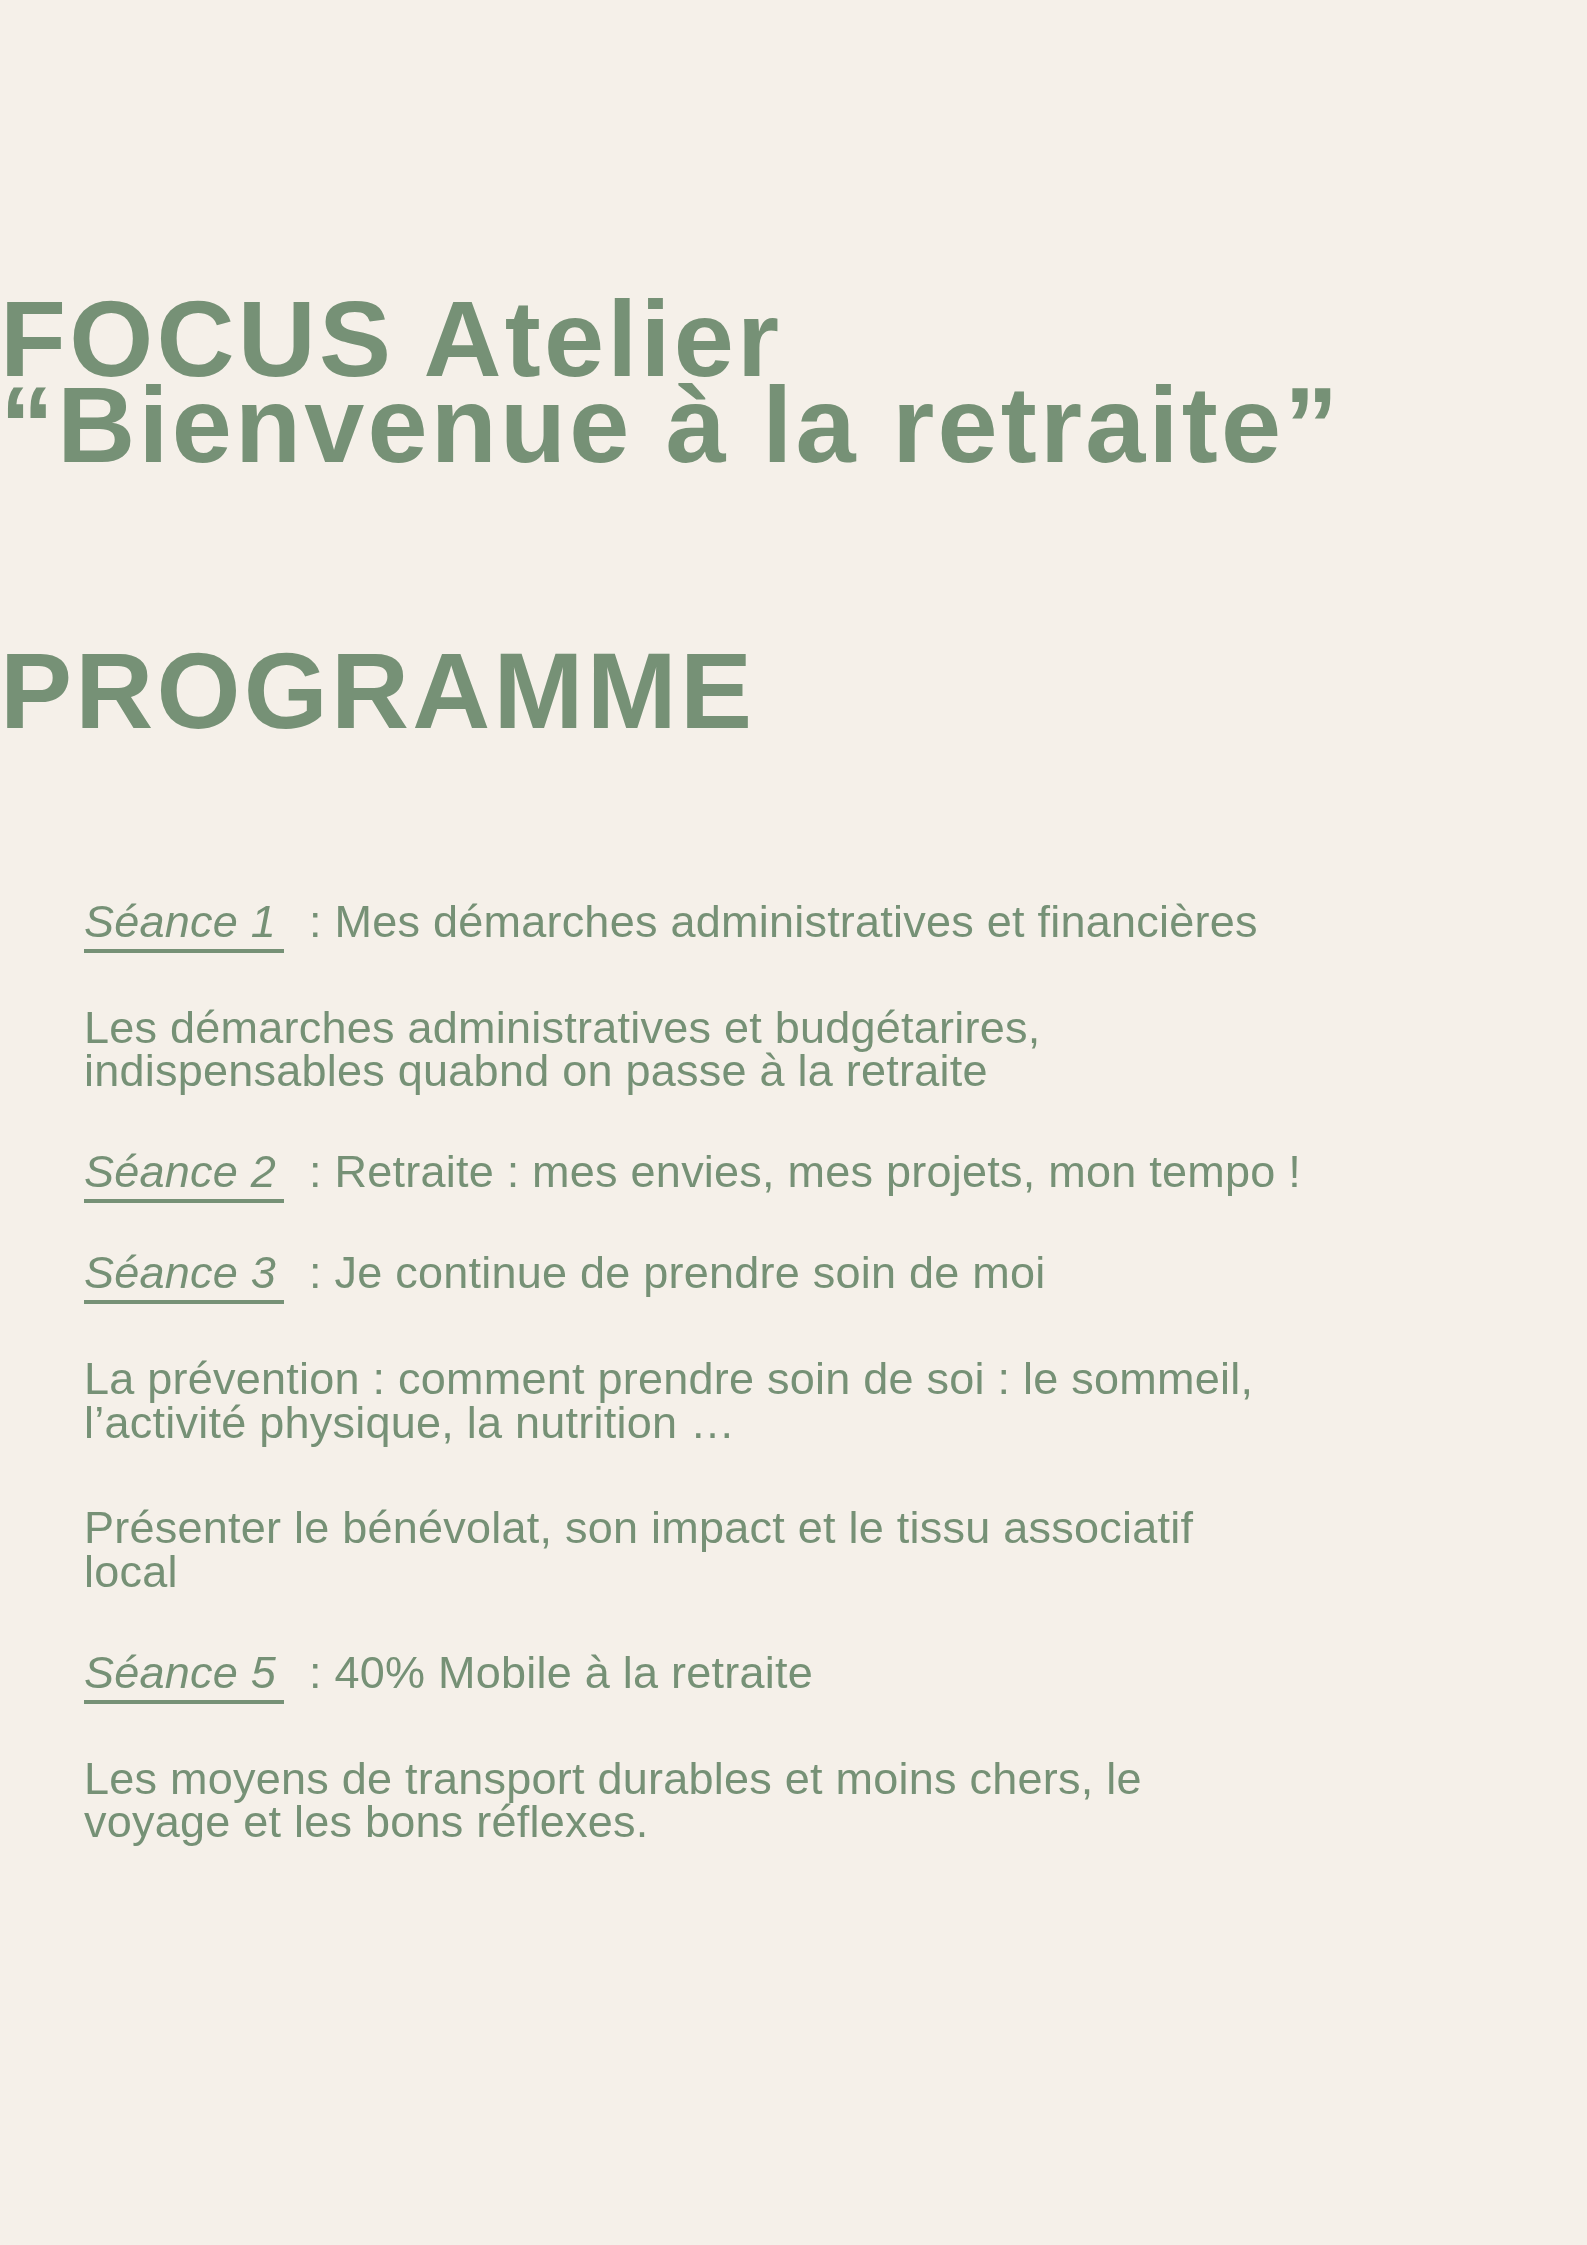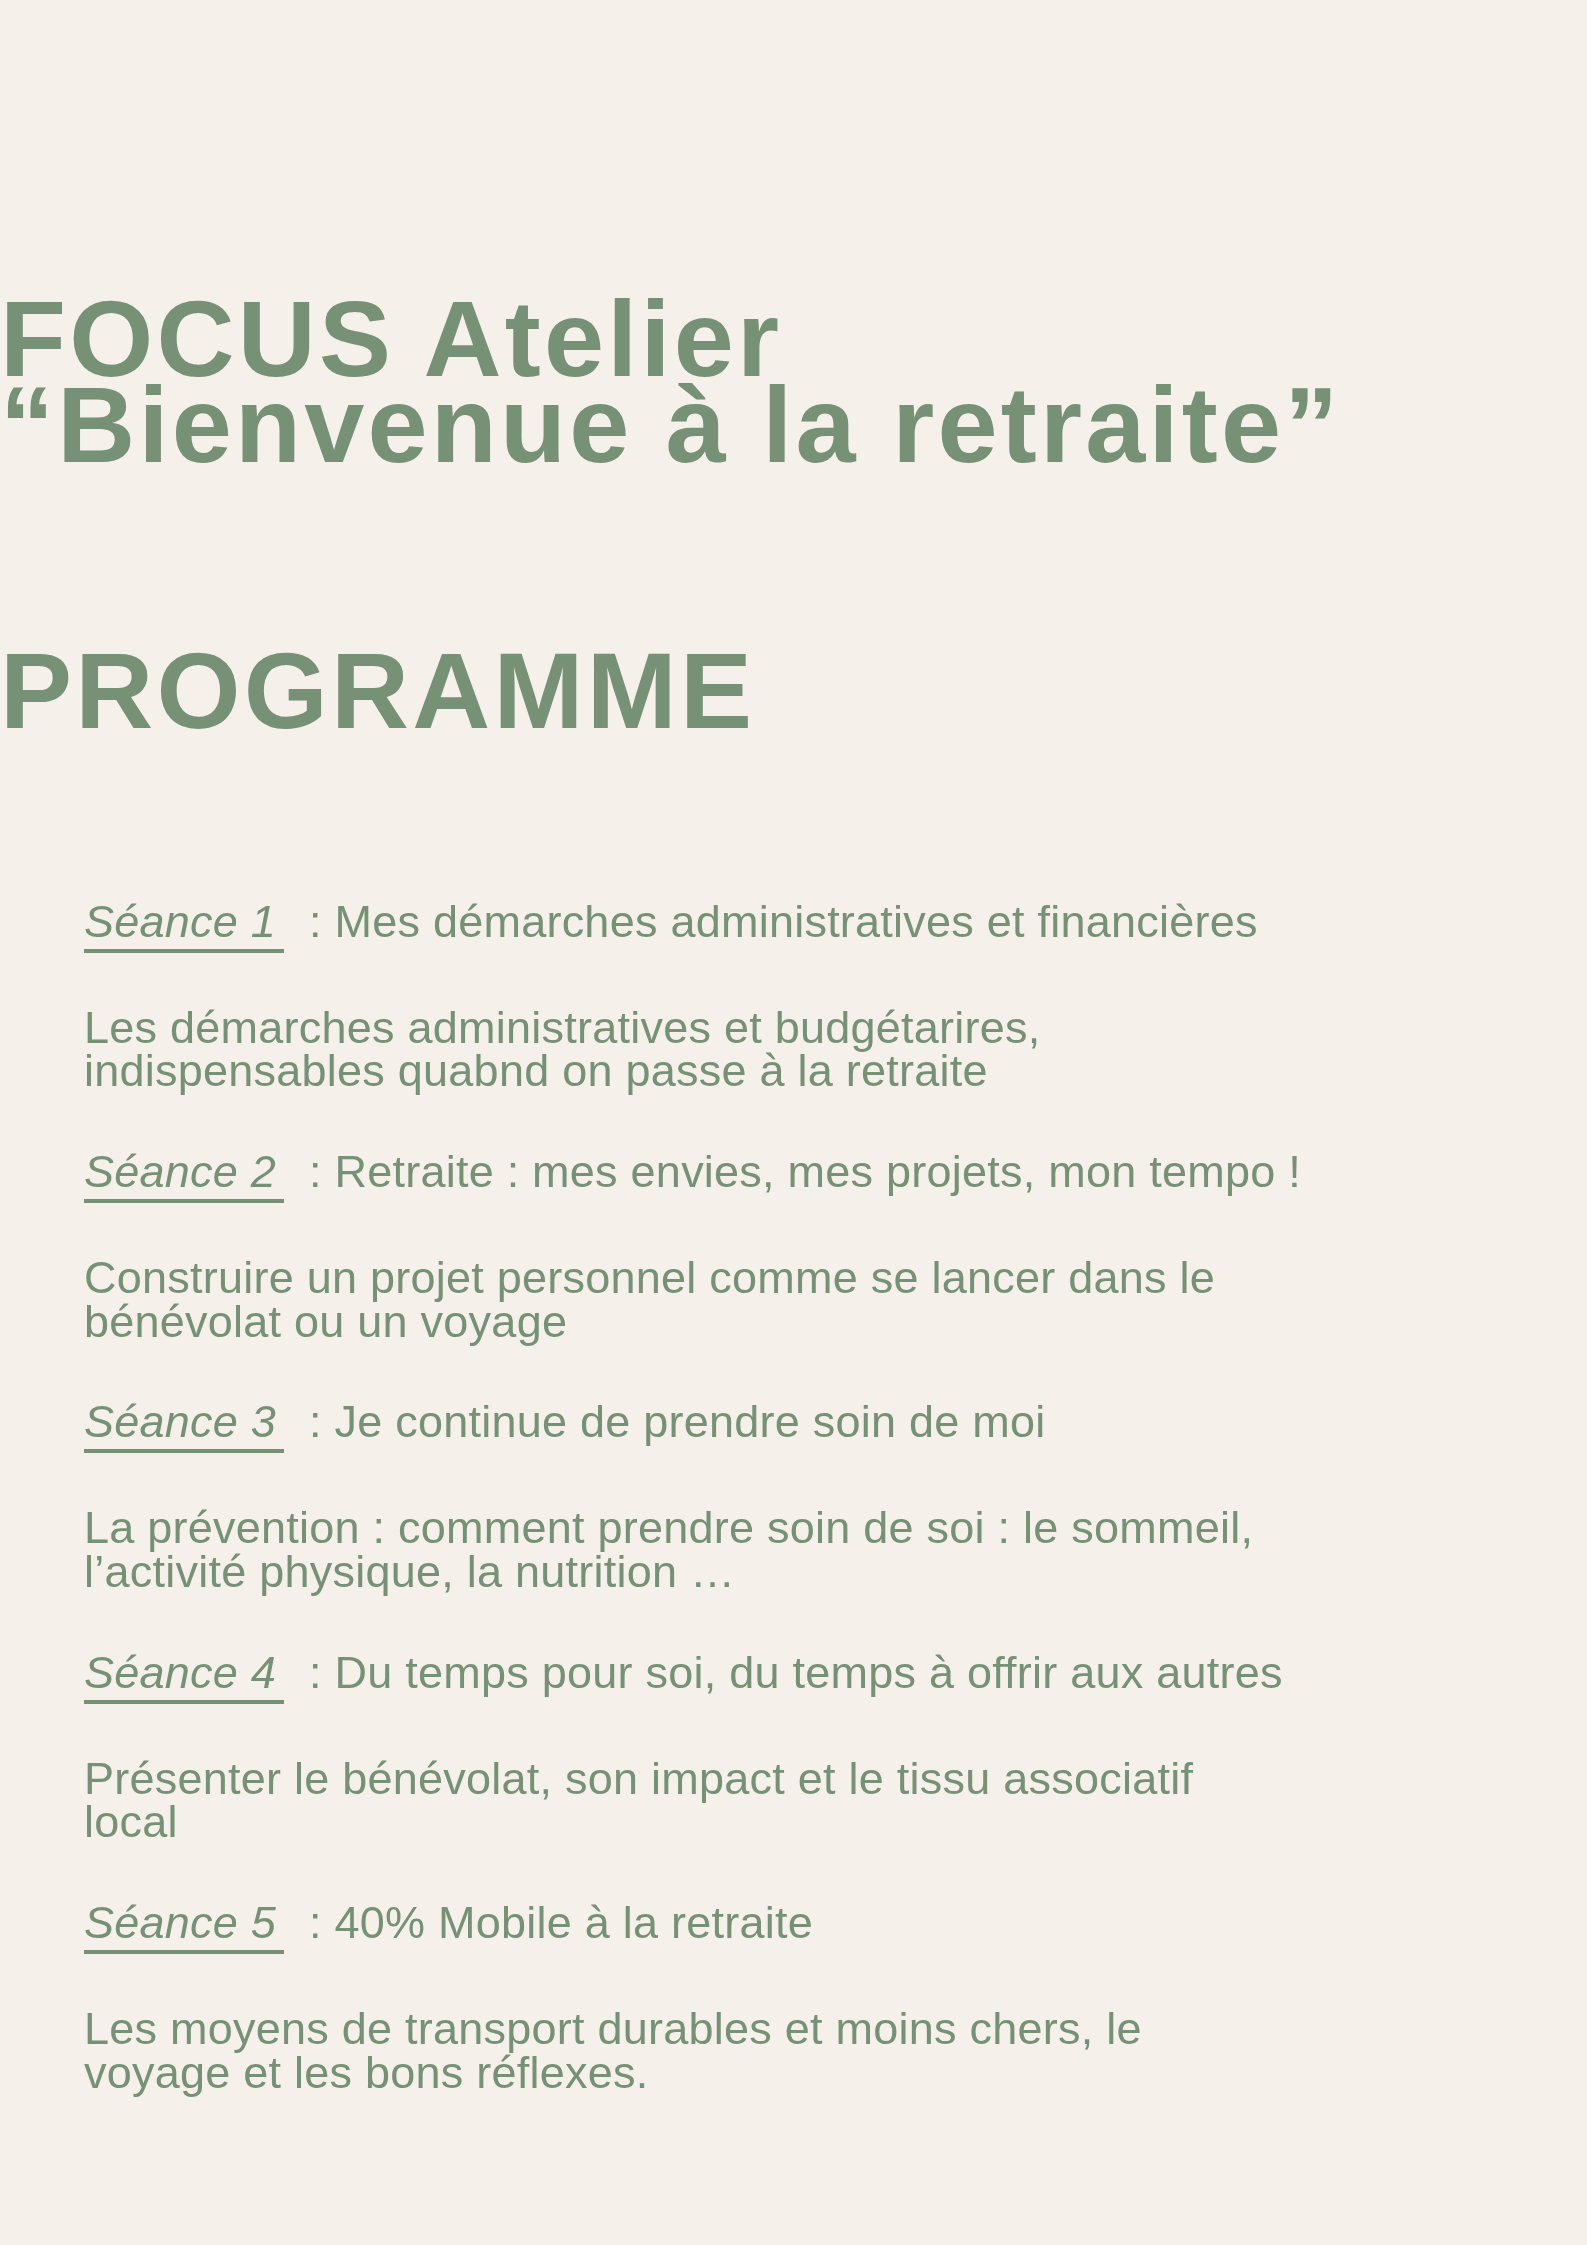--- a/index.html
+++ b/index.html
@@ -84,38 +84,32 @@
       </div>
       <p class="session-desc">Les démarches administratives et budgétarires,
 indispensables quabnd on passe à la retraite</p>
     </section>
 
     <section class="session">
       <div class="session-heading">
         <span class="session-label">Séance 2</span>
         <span class="session-rest">: Retraite : mes envies, mes projets, mon tempo !</span>
       </div>
-      <p class="session-desc">Construire un projet personnel comme se lancer dans le
-bénévolat ou un voyage</p>
     </section>
 
     <section class="session">
       <div class="session-heading">
         <span class="session-label">Séance 3</span>
         <span class="session-rest">: Je continue de prendre soin de moi</span>
       </div>
       <p class="session-desc">La prévention : comment prendre soin de soi : le sommeil,
 l’activité physique, la nutrition …</p>
     </section>
 
     <section class="session">
-      <div class="session-heading">
-        <span class="session-label">Séance 4</span>
-        <span class="session-rest">: Du temps pour soi, du temps à offrir aux autres</span>
-      </div>
       <p class="session-desc">Présenter le bénévolat, son impact et le tissu associatif
 local</p>
     </section>
 
     <section class="session">
       <div class="session-heading">
         <span class="session-label">Séance 5</span>
         <span class="session-rest">: 40% Mobile à la retraite</span>
       </div>
       <p class="session-desc">Les moyens de transport durables et moins chers, le

